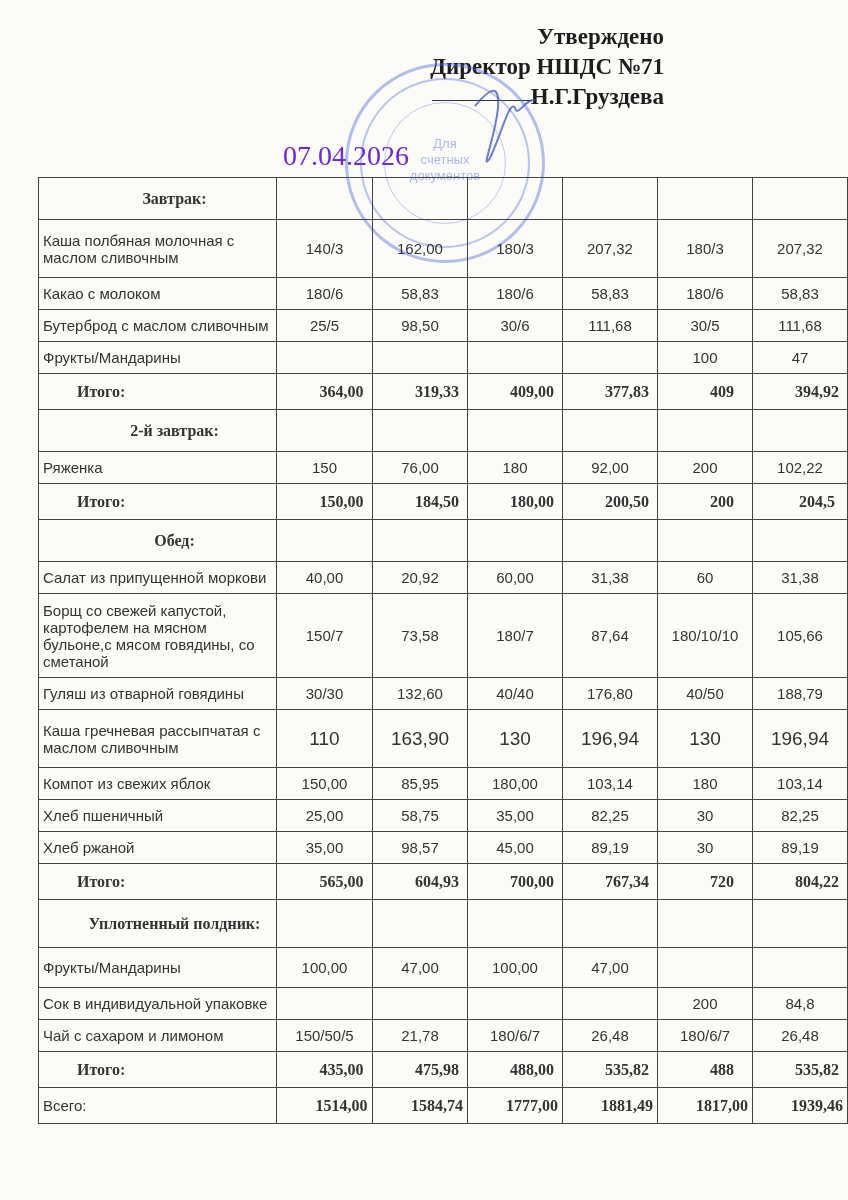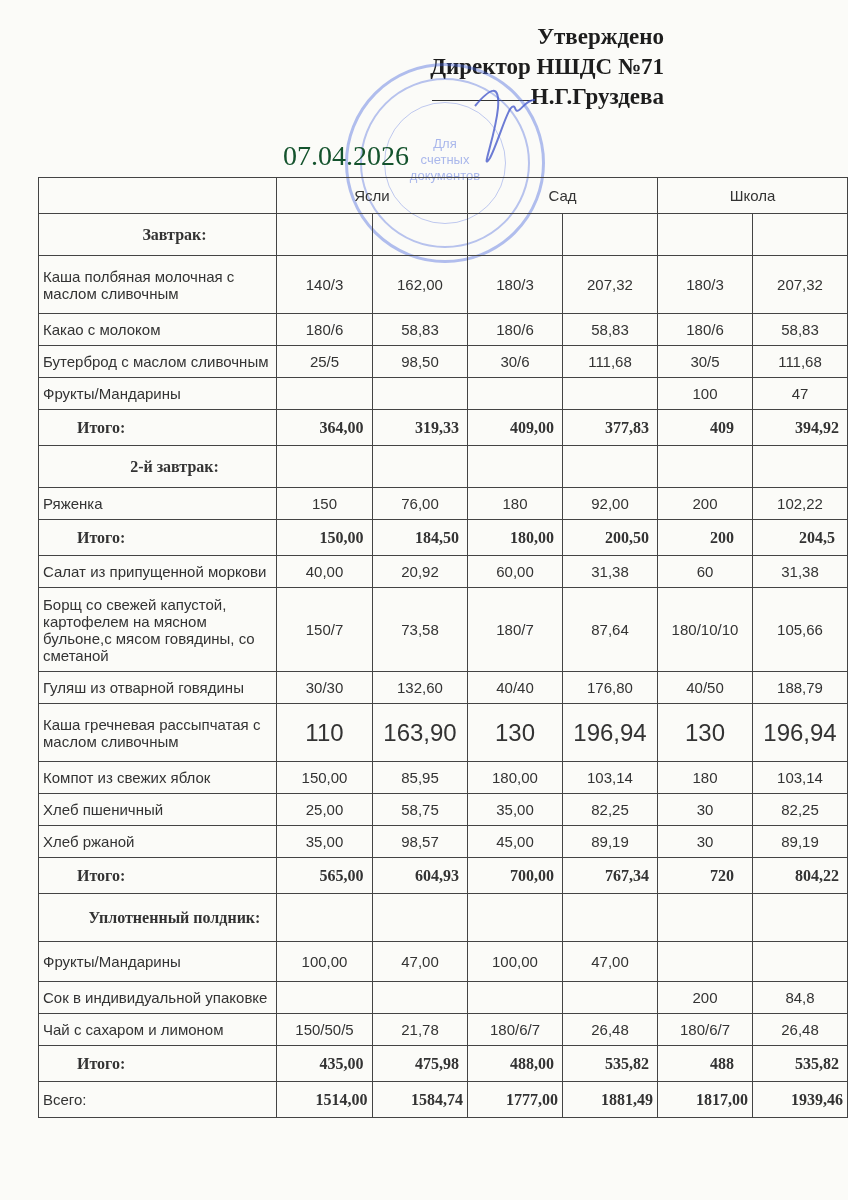--- a/index.html
+++ b/index.html
@@ -2,37 +2,37 @@
 <html><head>
 <meta charset="utf-8">
 <style>
   html, body { margin:0; padding:0; background:#fbfbf8; }
   body { width:848px; height:1200px; position:relative; overflow:hidden;
          font-family:"Liberation Serif", serif; color:#2a2a2a; }
   .approve { position:absolute; right:184px; top:22px; text-align:right;
              font-weight:bold; font-size:23px; line-height:30px; color:#1d1d1d; }
   .approve div { white-space:nowrap; }
   .sigline { position:absolute; left:432px; top:100px; width:100px; border-top:1px solid #333; }
-  .date { position:absolute; left:283px; top:140px; font-size:28px; color:#14532d; }
+  .date { position:absolute; left:283px; top:140px; font-size:28px; color:#6d28d9; }
   .stamp { position:absolute; left:345px; top:63px; width:200px; height:200px; border-radius:50%;
            border:3px solid rgba(70,100,220,0.55); box-sizing:border-box; opacity:0.75; pointer-events:none; }
   .stamp::before { content:""; position:absolute; inset:12px; border-radius:50%;
            border:2px solid rgba(70,100,220,0.5); }
   .stamp::after { content:""; position:absolute; inset:36px; border-radius:50%;
            border:1px solid rgba(70,100,220,0.45); }
   .stamp-text { position:absolute; left:0; right:0; top:70px; text-align:center;
            color:rgba(70,100,220,0.6); font-family:"Liberation Sans", sans-serif; font-size:13px; line-height:16px; }
   .sig { position:absolute; left:470px; top:78px; pointer-events:none; }
   table { position:absolute; left:38px; top:177px; border-collapse:collapse;
           font-family:"Liberation Sans", sans-serif; font-size:15px; color:#333; }
   td { border:1px solid #444; padding:0 4px; text-align:center; vertical-align:middle; }
   td.name { text-align:left; width:290px; }
   td.sect { text-align:center; }
   .bold { font-weight:bold; font-family:"Liberation Serif", serif; font-size:16px;padding-left:38px; }
-  .big { font-size:24px; }
+  .big { font-size:19px; }
   col.c0 { width:299px; } col.c1 { width:97px; } col.c2 { width:78px; } col.c3 { width:78px; }
   col.c4 { width:81px; } col.c5 { width:87px; } col.c6 { width:78px; }
 </style>
 </head>
 <body>
 
 <div class="approve">
   <div>Утверждено</div>
   <div>Директор НШДС №71</div>
   <div>Н.Г.Груздева</div>
@@ -54,26 +54,20 @@
   <colgroup>
       <col class="c0">
       <col class="c1">
       <col class="c2">
       <col class="c3">
       <col class="c4">
       <col class="c5">
       <col class="c6">
     </colgroup>
   <tbody id="tbody">
-    <tr style="height:36px">
-      <td></td>
-      <td colspan="2">Ясли</td>
-      <td colspan="2">Сад</td>
-      <td colspan="2">Школа</td>
-    </tr>
   <tr style="height: 42px;">
         <td class="sect bold">Завтрак:</td>
         <td></td>
         <td></td>
         <td></td>
         <td></td>
         <td></td>
         <td></td>
       </tr>
       <tr style="height: 58px;">
@@ -141,20 +135,29 @@
       </tr>
       <tr style="height: 36px;">
         <td class="name bold">Итого:</td>
         <td class="bold">150,00</td>
         <td class="bold">184,50</td>
         <td class="bold">180,00</td>
         <td class="bold">200,50</td>
         <td class="bold">200</td>
         <td class="bold">204,5</td>
       </tr>
+      <tr style="height: 42px;">
+        <td class="sect bold">Обед:</td>
+        <td></td>
+        <td></td>
+        <td></td>
+        <td></td>
+        <td></td>
+        <td></td>
+      </tr>
       <tr style="height: 32px;">
         <td class="name">Салат из припущенной моркови</td>
         <td class="">40,00</td>
         <td class="">20,92</td>
         <td class="">60,00</td>
         <td class="">31,38</td>
         <td class="">60</td>
         <td class="">31,38</td>
       </tr>
       <tr style="height: 84px;">

